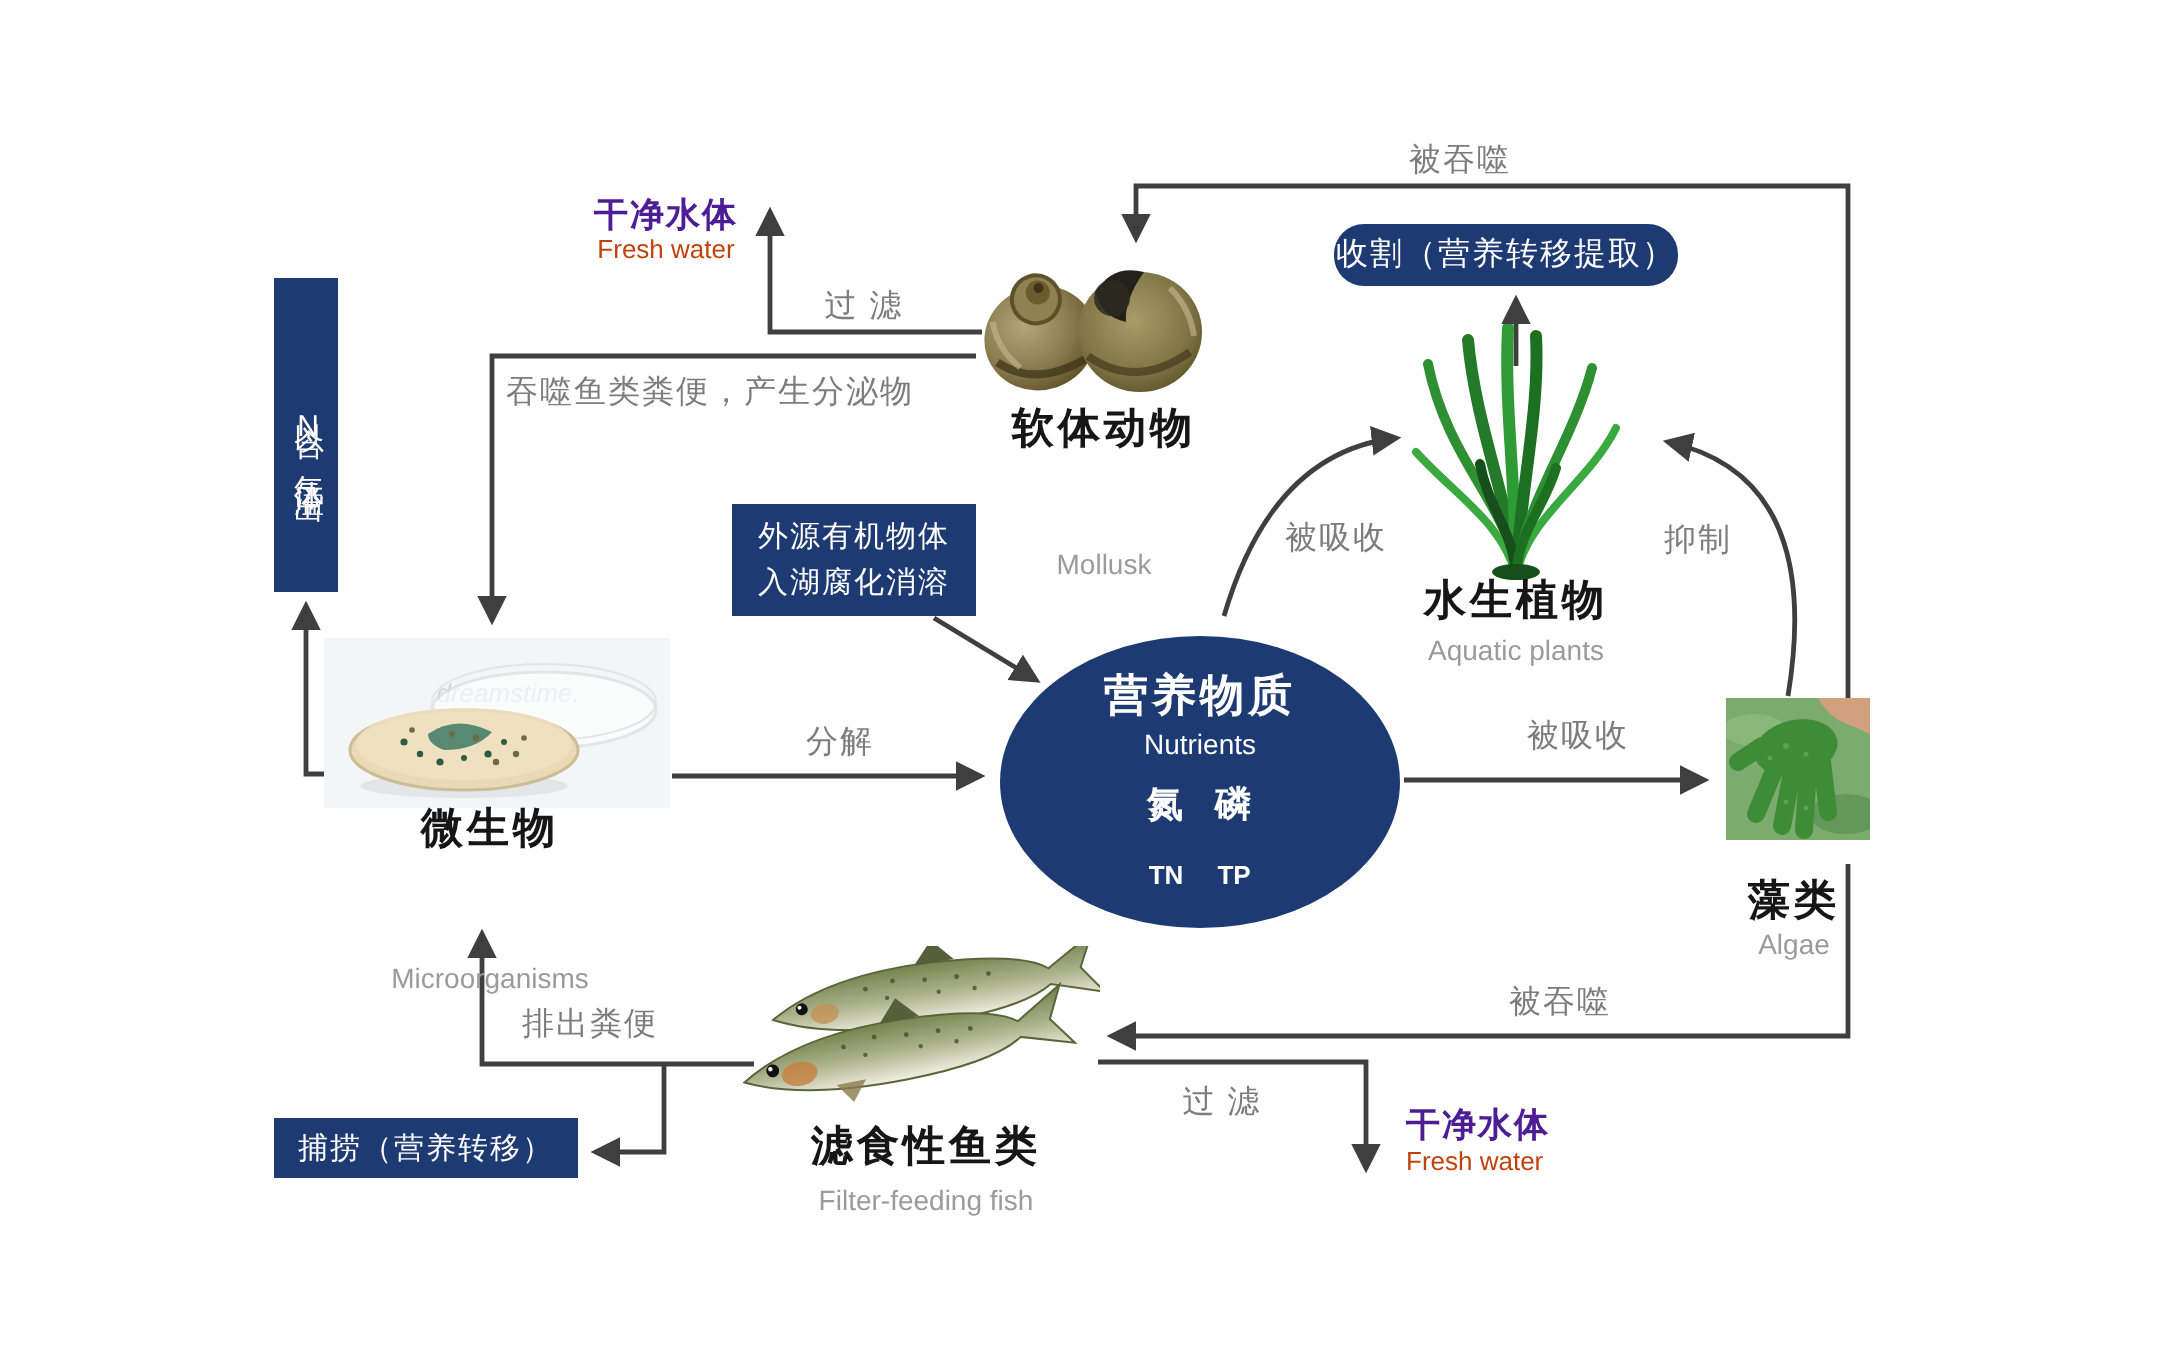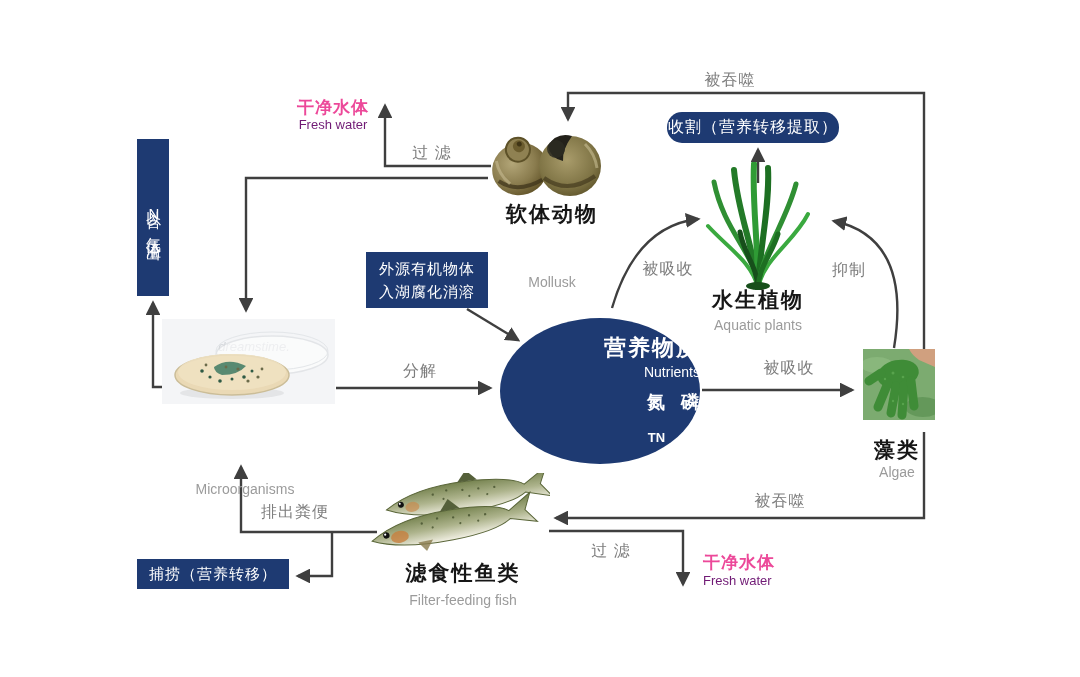--- a/index.html
+++ b/index.html
@@ -7,37 +7,37 @@
     position:relative; width:1080px; height:677px; overflow:hidden;
     background:#ffffff;
     font-family:"Liberation Sans","DejaVu Sans",sans-serif;
   }
   svg.layer { position:absolute; left:0; top:0; }
   .abs { position:absolute; }
   .cx  { transform:translateX(-50%); }
   .lbl { position:absolute; color:#7d7d7d; font-size:16px; white-space:nowrap; letter-spacing:1px; }
   .node-title { position:absolute; color:#161616; font-size:21px; font-weight:bold; white-space:nowrap; letter-spacing:2px; }
   .node-sub   { position:absolute; color:#9b9b9b; font-size:14px; white-space:nowrap; }
-  .fw-title   { position:absolute; color:#ec4899; font-size:17px; font-weight:bold; white-space:nowrap; letter-spacing:1px; }
-  .fw-sub     { position:absolute; color:#701a75; font-size:13px; white-space:nowrap; }
+  .fw-title   { position:absolute; color:#4c1d95; font-size:17px; font-weight:bold; white-space:nowrap; letter-spacing:1px; }
+  .fw-sub     { position:absolute; color:#c2410c; font-size:13px; white-space:nowrap; }
   .bluebox {
     position:absolute; background:#1e3a72; color:#ffffff;
     display:flex; align-items:center; justify-content:center;
     font-size:16px; letter-spacing:1px; white-space:nowrap;
   }
   .bluebox.small { font-size:15px; }
   .vbox {
     writing-mode:vertical-lr; text-orientation:upright;
     letter-spacing:3px; font-size:15px;
   }
   .twoline { flex-direction:column; line-height:1.55; font-size:15px; }
   .ellipse {
     position:absolute; left:500px; top:318px; width:200px; height:146px;
     background:#1e3a72; border-radius:50%;
-    display:flex; flex-direction:column; align-items:flex-end;
+    display:flex; flex-direction:column; align-items:center;
     color:#fff; box-sizing:border-box; padding-top:15px;
   }
   .nut-title { font-size:22px; font-weight:bold; letter-spacing:2px; }
   .nut-sub   { font-size:14px; margin-top:1px; }
   .nut-row   { display:flex; gap:15px; margin-top:10px; align-items:flex-start; }
   .nut-col   { display:flex; flex-direction:column; align-items:center; }
   .nut-zh    { font-size:18px; font-weight:bold; letter-spacing:1px; white-space:nowrap; }
   .nut-abbr  { font-size:13px; font-weight:bold; margin-top:16px; white-space:nowrap; }
   .nut-ms    { font-size:9px; }
 </style>
@@ -236,37 +236,39 @@
 
   <div class="bluebox twoline" style="left:366px;top:252px;width:122px;height:56px;">
     <span>外源有机物体</span>
     <span>入湖腐化消溶</span>
   </div>
 
   <div class="bluebox small" style="left:137px;top:559px;width:152px;height:30px;">捕捞（营养转移）</div>
 
   <div class="lbl cx" style="left:730px;top:70px;">被吞噬</div>
   <div class="lbl cx" style="left:432px;top:143px;">过 滤</div>
+  <div class="lbl cx" style="left:355px;top:186px;">吞噬鱼类粪便，产生分泌物</div>
   <div class="lbl cx" style="left:420px;top:361px;">分解</div>
   <div class="lbl cx" style="left:668px;top:259px;">被吸收</div>
   <div class="lbl cx" style="left:849px;top:260px;">抑制</div>
   <div class="lbl cx" style="left:789px;top:358px;">被吸收</div>
   <div class="lbl cx" style="left:780px;top:491px;">被吞噬</div>
   <div class="lbl cx" style="left:611px;top:541px;">过 滤</div>
   <div class="lbl cx" style="left:295px;top:502px;">排出粪便</div>
 
   <div class="fw-title cx" style="left:333px;top:96px;">干净水体</div>
   <div class="fw-sub cx" style="left:333px;top:117px;">Fresh water</div>
 
   <div class="node-title cx" style="left:552px;top:200px;">软体动物</div>
   <div class="node-sub cx" style="left:552px;top:231px;margin-top:43px;">Mollusk</div>
 
   <div class="node-title cx" style="left:758px;top:286px;">水生植物</div>
   <div class="node-sub cx" style="left:758px;top:317px;">Aquatic plants</div>
 
+  <div class="node-title cx" style="left:245px;top:400px;">微生物</div>
   <div class="node-sub cx" style="left:245px;top:433px;margin-top:48px;">Microorganisms</div>
 
   <div class="node-title cx" style="left:897px;top:436px;">藻类</div>
   <div class="node-sub cx" style="left:897px;top:464px;">Algae</div>
 
   <div class="node-title cx" style="left:463px;top:559px;">滤食性鱼类</div>
   <div class="node-sub cx" style="left:463px;top:592px;">Filter-feeding fish</div>
 
   <div class="fw-title" style="left:703px;top:551px;">干净水体</div>
   <div class="fw-sub" style="left:703px;top:573px;">Fresh water</div>

